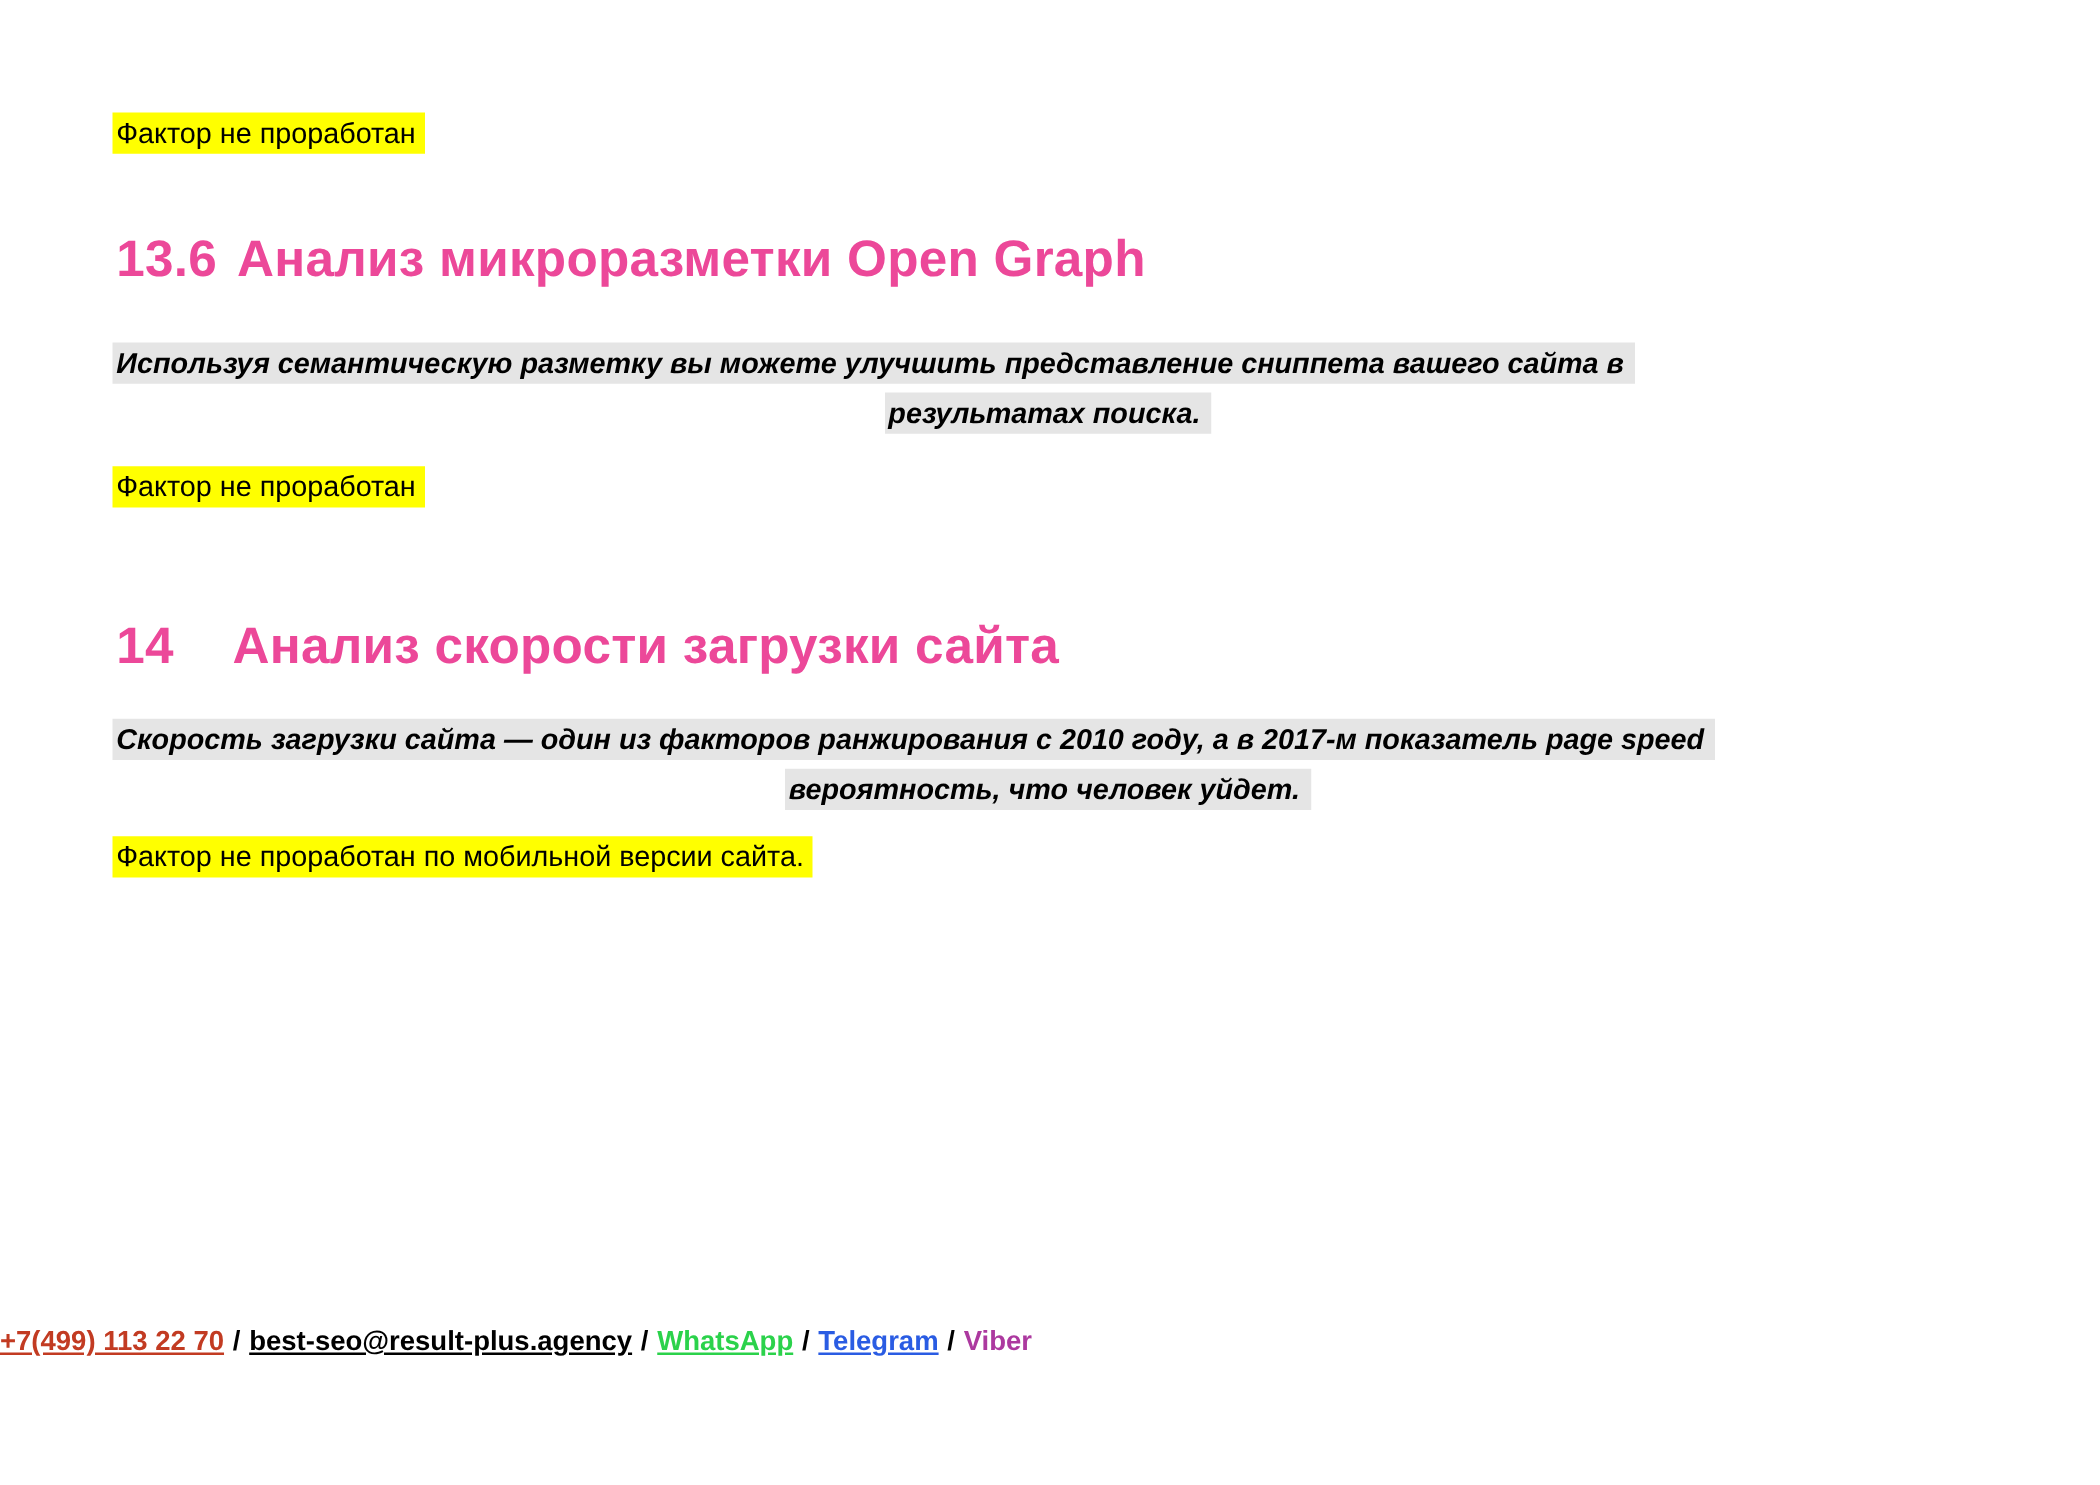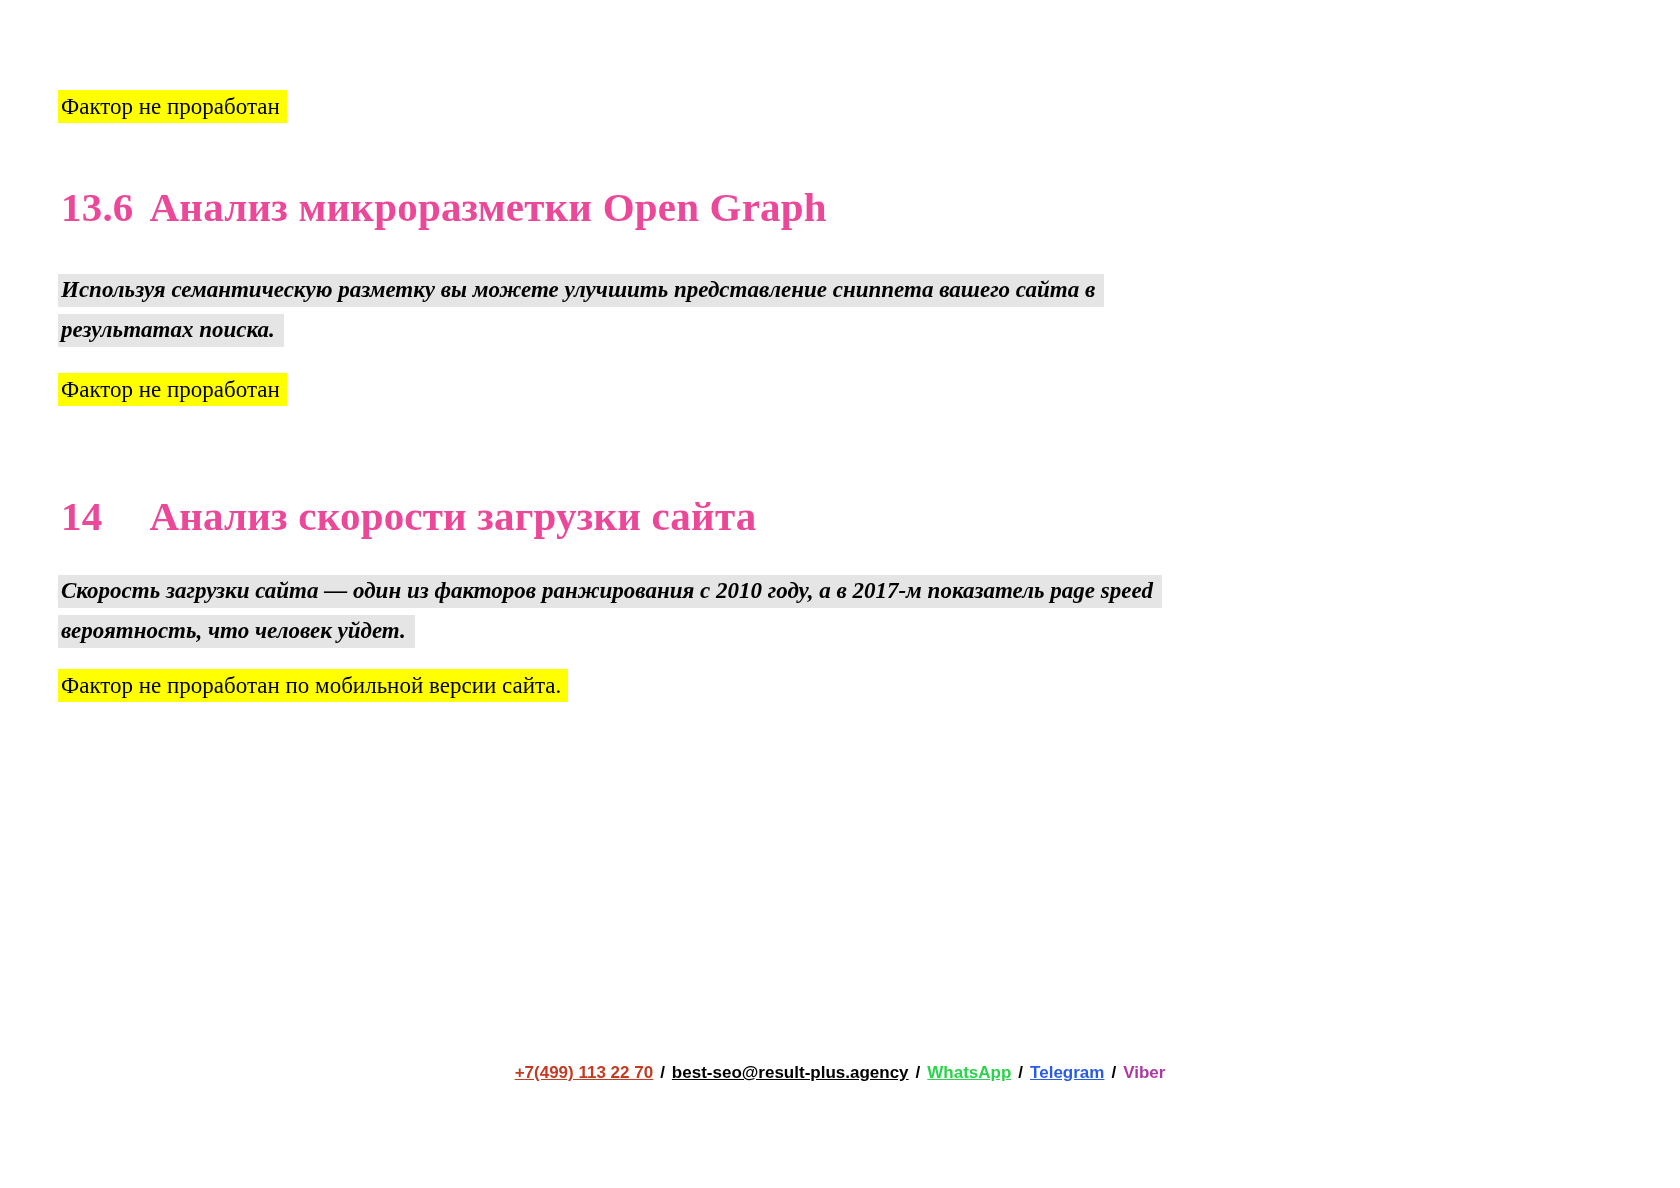--- a/index.html
+++ b/index.html
@@ -11,23 +11,22 @@
     height: 1188px;
     background: #ffffff;
     font-family: "Liberation Sans", sans-serif;
     color: #000000;
     position: relative;
     overflow: hidden;
   }
   .page {
     position: absolute;
     inset: 0;
-    padding: 90px 93px 0 61px;
+    padding: 90px 93px 0 93px;
     box-sizing: border-box;
-    font-family: Liberation Serif, serif;
   }
   
   .note { line-height: 0; }
   .hl-yellow {
     background: #ffff00;
     display: inline-block;
     font-size: 23px;
     line-height: 25px;
     padding: 4px 7px 4px 3px;
     margin-left: -3px;
@@ -50,37 +49,36 @@
   #h14  .hnum { display: inline-block; margin-right: 47px; }
   
   .para {
     font-size: 23px;
     font-weight: bold;
     font-style: italic;
   }
   #para-og    { margin-top: 49px; }
   #para-speed { margin-top: 41px; }
   .pline { line-height: 0; margin-bottom: 7px; }
-  .pline:last-child { margin-bottom: 0; }
+  .pline:last-child { margin-bottom: 0; text-align: center; }
   .hl-blue {
     background: #e5e5e5;
     display: inline-block;
     line-height: 26px;
     padding: 3px 9px 4px 3px;
     margin-left: -3px;
     color: #000;
   }
   
   .footer {
     position: absolute;
     top: 1058px;
     left: 0;
     width: 100%;
-    text-align: center;
-    font-size: 17px;
+    font-size: 22px;
     font-weight: bold;
     line-height: 30px;
   }
   .footer a { text-decoration: underline; cursor: pointer; }
   .sep { color: #000000; margin: 0 7px; font-weight: bold; }
   .phone    { color: #c23b22; }
   .email    { color: #000000; }
   .whatsapp { color: #2bd24b; }
   .telegram { color: #2a5ce3; }
   .viber    { color: #ac399f; text-decoration: none !important; }

